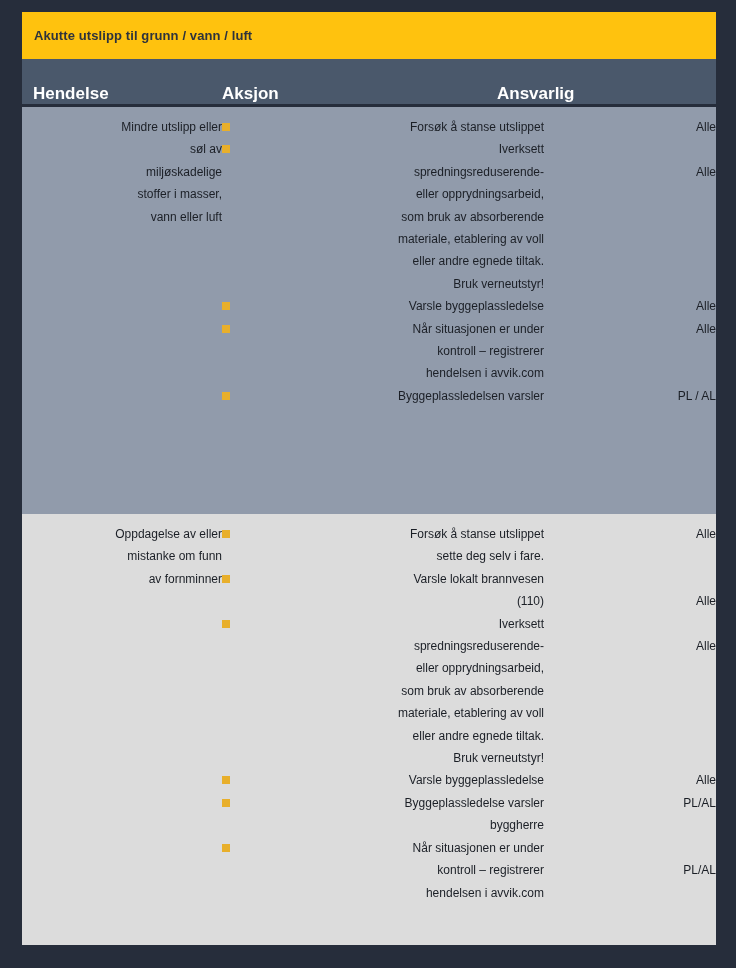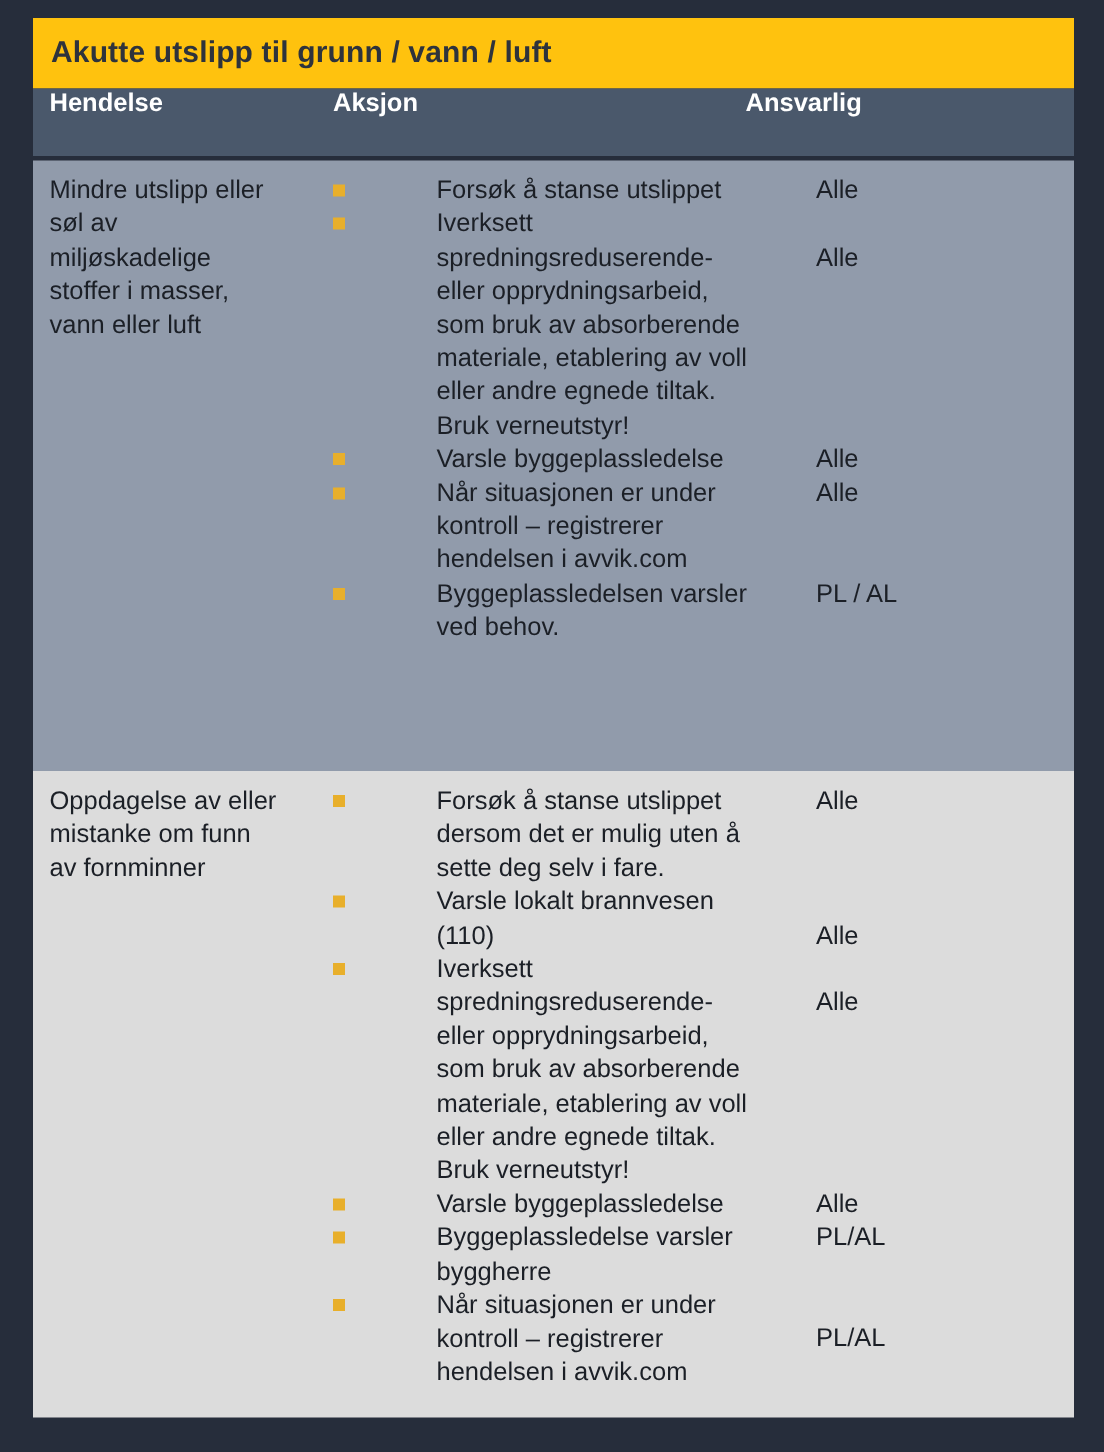--- a/index.html
+++ b/index.html
@@ -31,44 +31,45 @@
     width:694px;
   }
   .title-bar{
     background:var(--title-bar);
     height:47px;
     display:flex;align-items:center;
     padding-left:12px;
   }
   .title-bar span{
     color:var(--title-text);
-    font-size:20px;
+    font-size:13px;
     font-weight:bold;
     letter-spacing:0.1px;
   }
   .head-row{
     background:var(--header-row);
     height:45px;
-    display:flex;align-items:flex-start;
+    display:flex;align-items:flex-end;
     margin-bottom:3px;
   }
   .th{
     color:var(--header-text);
     font-size:17px;
     font-weight:bold;
   }
   .th.c1{width:200px;padding-left:11px;}
   .th.c2{width:275px;}
   .th.c3{flex:1;}
   .body-row{
     display:flex;
     padding-top:9px;
-    font-size:17px;
+    font-size:12px;
     line-height:22.4px;
     color:var(--body-text);
+    text-align:right;
   }
   .body-row.row-0{background:var(--row-alt1);min-height:407px;}
   .body-row.row-1{background:var(--row-alt2);min-height:431px;}
   .col-hendelse{width:200px;padding-left:11px;}
   .col-aksjon{flex:1;}
   .aksjon-item{display:flex;align-items:flex-start;}
   .bullet{
     flex:0 0 8px;
     width:8px;height:8px;
     margin-top:7px;
@@ -134,38 +135,36 @@
                 <div>Når situasjonen er under</div>
                 <div>kontroll – registrerer</div>
                 <div>hendelsen i avvik.com</div>
               </div>
               <div class="ansvarlig" style="margin-top: 0px;">Alle</div>
             </div>
             <div class="aksjon-item">
               <span class="bullet"></span>
               <div class="aksjon-lines">
                 <div>Byggeplassledelsen varsler</div>
-                <div>ved behov.</div>
               </div>
               <div class="ansvarlig" style="margin-top: 0px;">PL / AL</div>
             </div>
           </div>
         </div>
         <div class="body-row row-1">
           <div class="col-hendelse">
             <div>Oppdagelse av eller</div>
             <div>mistanke om funn</div>
             <div>av fornminner</div>
           </div>
           <div class="col-aksjon">
             <div class="aksjon-item">
               <span class="bullet"></span>
               <div class="aksjon-lines">
                 <div>Forsøk å stanse utslippet</div>
-                <div>dersom det er mulig uten å</div>
                 <div>sette deg selv i fare.</div>
               </div>
               <div class="ansvarlig" style="margin-top: 0px;">Alle</div>
             </div>
             <div class="aksjon-item">
               <span class="bullet"></span>
               <div class="aksjon-lines">
                 <div>Varsle lokalt brannvesen</div>
                 <div>(110)</div>
               </div>

